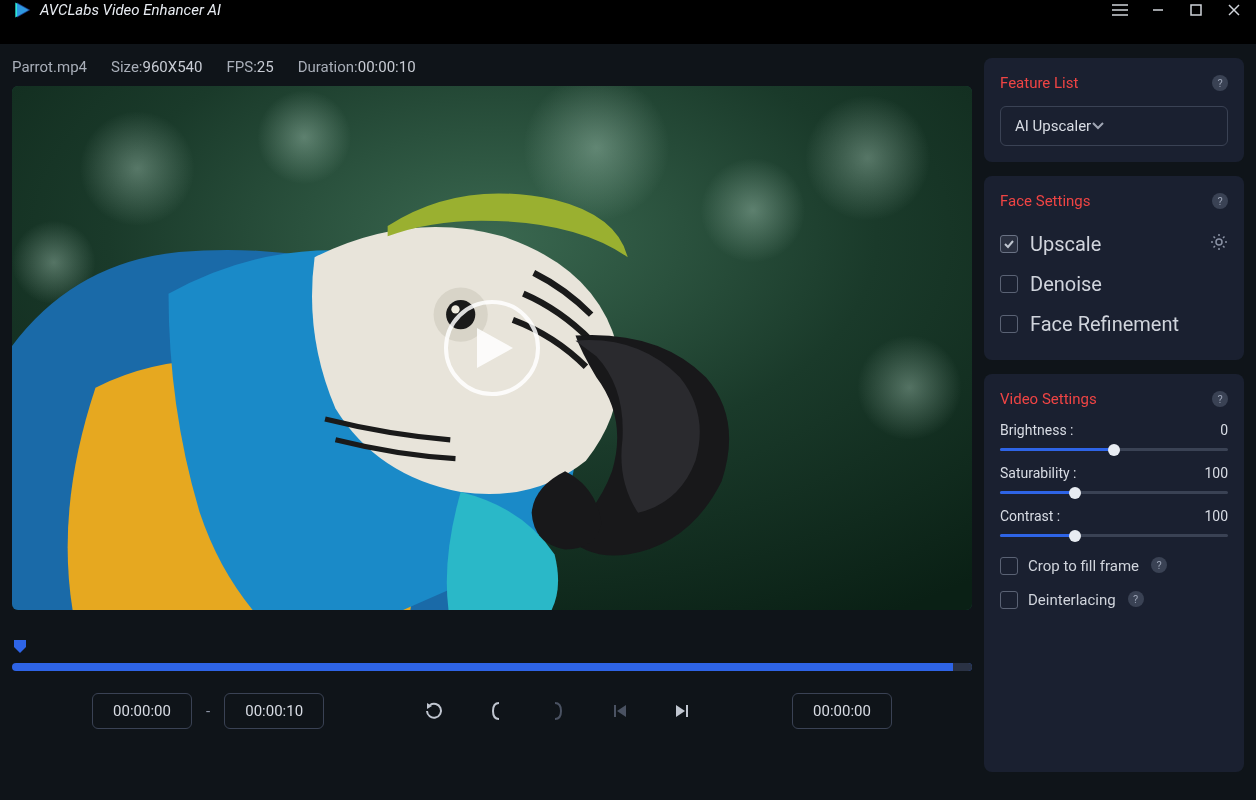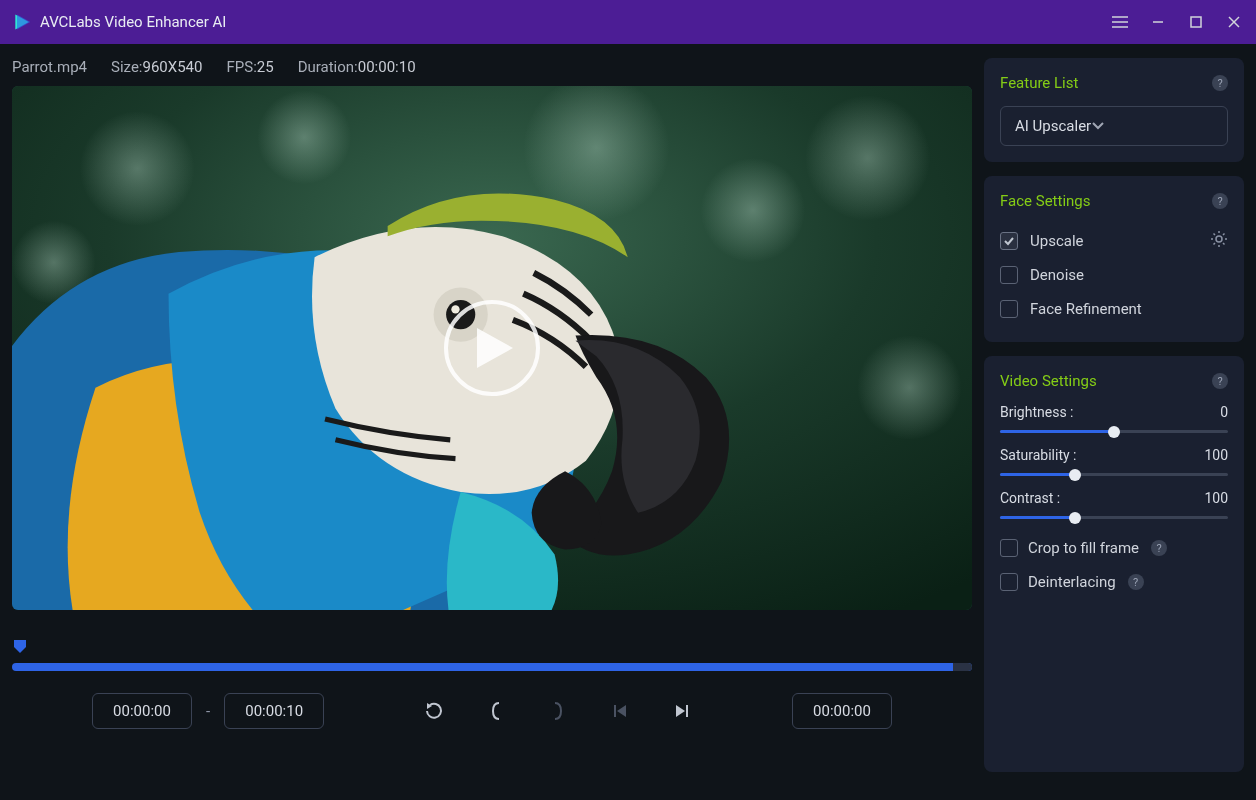--- a/index.html
+++ b/index.html
@@ -1,18 +1,18 @@
 <!DOCTYPE html>
 <html><head>
 <meta charset="utf-8">
 <style>
   * { box-sizing: border-box; margin: 0; padding: 0; font-family: -apple-system, BlinkMacSystemFont, 'Segoe UI', Roboto, sans-serif; }
   body { background: #0f1419; color: #e0e4ea; width: 1256px; height: 800px; overflow: hidden; font-size: 14px; }
   
-  .titlebar { height: 44px; display: flex; align-items: center; justify-content: space-between; padding: 0 12px; background: #4c1d95; }
+  .titlebar { height: 44px; display: flex; align-items: flex-start; justify-content: space-between; padding: 0 12px; background: #000000; font-style: italic; }
   .titlebar-left { display: flex; align-items: center; gap: 8px; }
   .logo { width: 20px; height: 20px; }
   .app-title { font-size: 15px; color: #e8ecf2; font-weight: 400; }
   .titlebar-right { display: flex; align-items: center; gap: 18px; }
   .win-ctrl { width: 20px; height: 20px; display: flex; align-items: center; justify-content: center; cursor: pointer; color: #d0d4da; }
   
   .main-grid { display: grid; grid-template-columns: 1fr 272px; height: calc(800px - 44px); }
   
   .left-col { padding: 14px 12px 14px 12px; display: flex; flex-direction: column; }
   .file-meta { display: flex; gap: 24px; color: #a8aeb8; font-size: 15px; margin-bottom: 10px; }
@@ -33,37 +33,37 @@
   .time-group { display:flex; align-items:center; gap:14px; }
   .time-pill { border:1px solid #3a4254; padding:8px 10px; border-radius:6px; font-size:15px; color:#d8dce4; min-width:100px; text-align:center; }
   .dash { color:#929aab; font-size:15px; }
   .ctrls-center { display:flex; align-items:center; gap:40px; color:#c0c6d0; }
   .ctrl-ic { width:22px; height:22px; display:flex; align-items:center; justify-content:center; cursor:pointer; }
   .ctrl-ic.disabled { color:#4a5262; cursor:default; }
   
   .right-col { display:flex; flex-direction:column; padding:14px 12px 14px 0; }
   .panel { background:#1a2030; border-radius:8px; padding:16px; margin-bottom:14px; }
   .panel-head { display:flex; align-items:center; justify-content:space-between; margin-bottom:14px; }
-  .panel-title { font-size:15px; color:#84cc16; }
+  .panel-title { font-size:15px; color:#ef4444; }
   .help-ic { width:16px; height:16px; border-radius:50%; background:#3a4254; color:#9aa2b4; display:flex; align-items:center; justify-content:center; font-size:11px; cursor:pointer; }
   
   .select-box { border:1px solid #3a4254; border-radius:6px; padding:10px 14px; display:flex; align-items:center; justify-content:flex-start; cursor:pointer; font-size:15px; color:#d8dce4; }
   
-  .check-row { display:flex; align-items:center; gap:12px; padding:8px 0; font-size:15px; color:#d0d4dc; position:relative; }
+  .check-row { display:flex; align-items:center; gap:12px; padding:8px 0; font-size:20px; color:#d0d4dc; position:relative; }
   .check-box { width:18px; height:18px; border:1px solid #5a6274; border-radius:3px; display:flex; align-items:center; justify-content:center; cursor:pointer; color:#8a92a4; }
   .check-box.checked { background:#2a3040; border-color:#6a7284; }
   .check-row .gear { position:absolute; right:0; color:#8a92a4; cursor:pointer; }
   
   .slider-row { margin-bottom:14px; }
   .slider-head { display:flex; justify-content:space-between; font-size:14px; color:#d8dce4; margin-bottom:10px; }
   .slider-track { height:3px; background:#3a4254; border-radius:2px; position:relative; cursor:pointer; }
   .slider-fill { position:absolute; left:0; top:0; height:100%; background:#2e64e6; border-radius:2px; }
   .slider-thumb { position:absolute; top:50%; width:12px; height:12px; border-radius:50%; background:#e8ecf2; transform:translate(-50%, -50%); }
   
-  .check-inline { display:flex; align-items:center; gap:10px; padding:6px 0; font-size:15px; color:#d0d4dc; }
+  .check-inline { display:flex; align-items:flex-start; gap:10px; padding:6px 0; font-size:15px; color:#d0d4dc; }
   .check-inline .help-ic { margin-left:2px; }
   
   .start-btn { background:#2e6fe6; color:#fff; text-align:center; padding:16px; border-radius:6px; font-size:16px; cursor:pointer; margin-top:auto; }
   
   .scroll-pad { height: 4px; }
 </style>
 </head>
 <body>
 
 <div class="titlebar">

